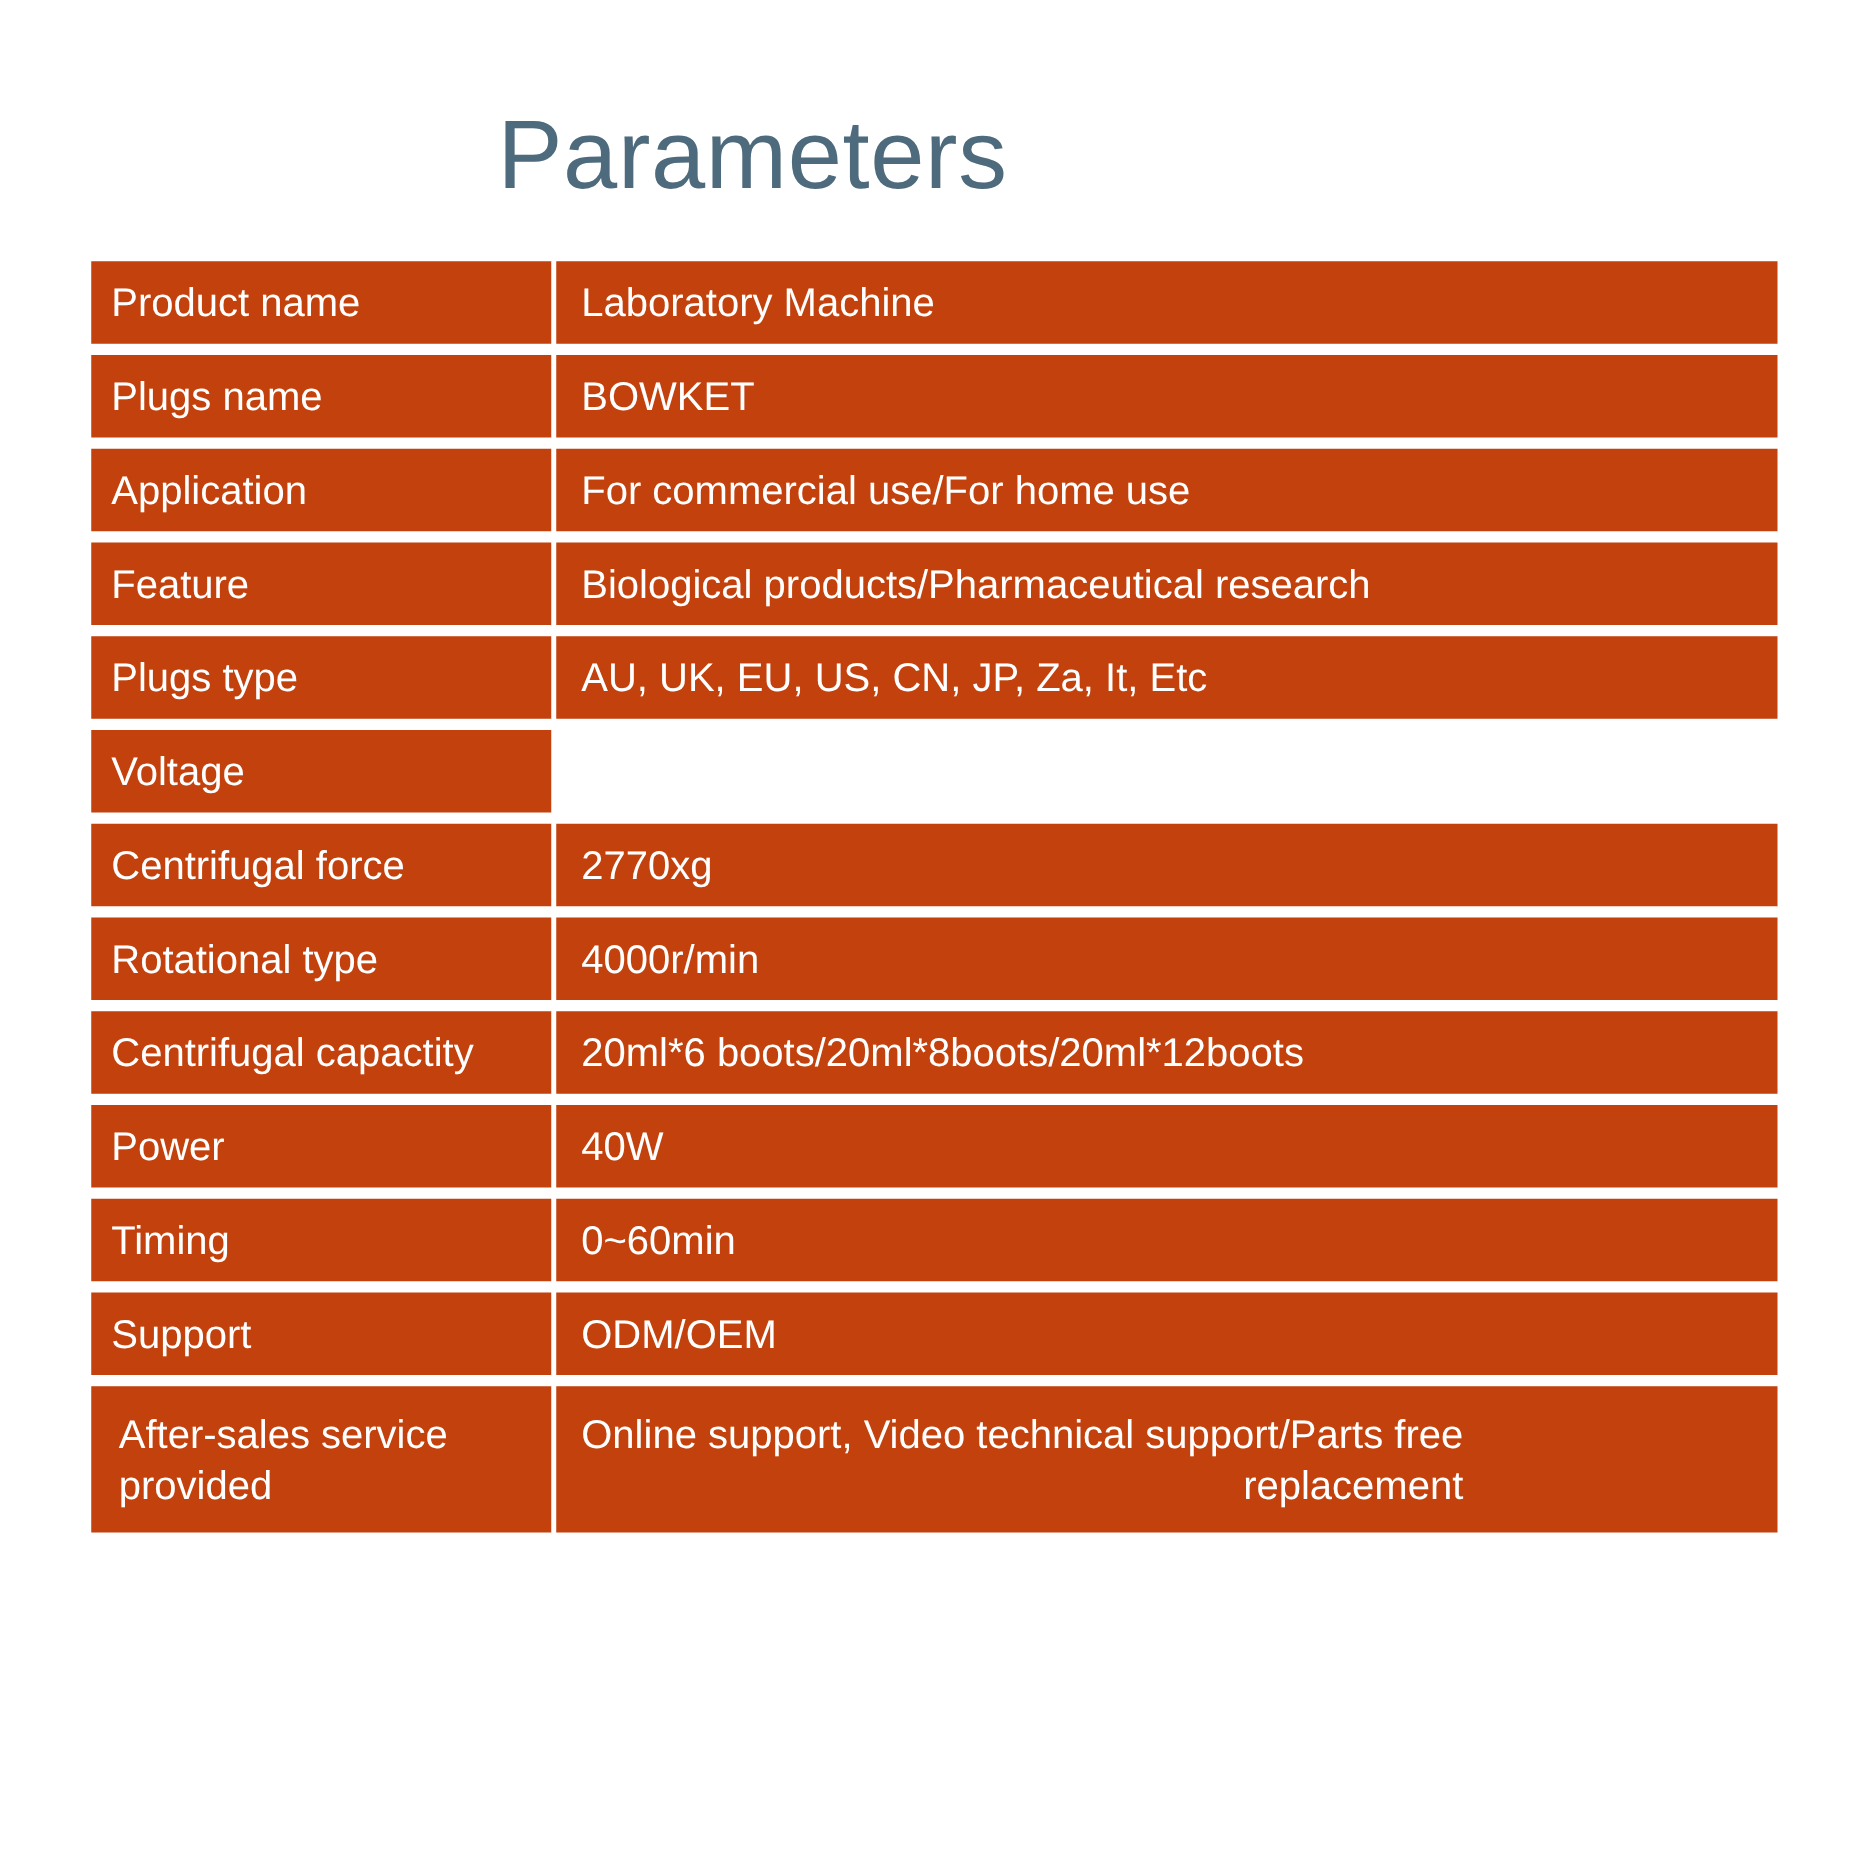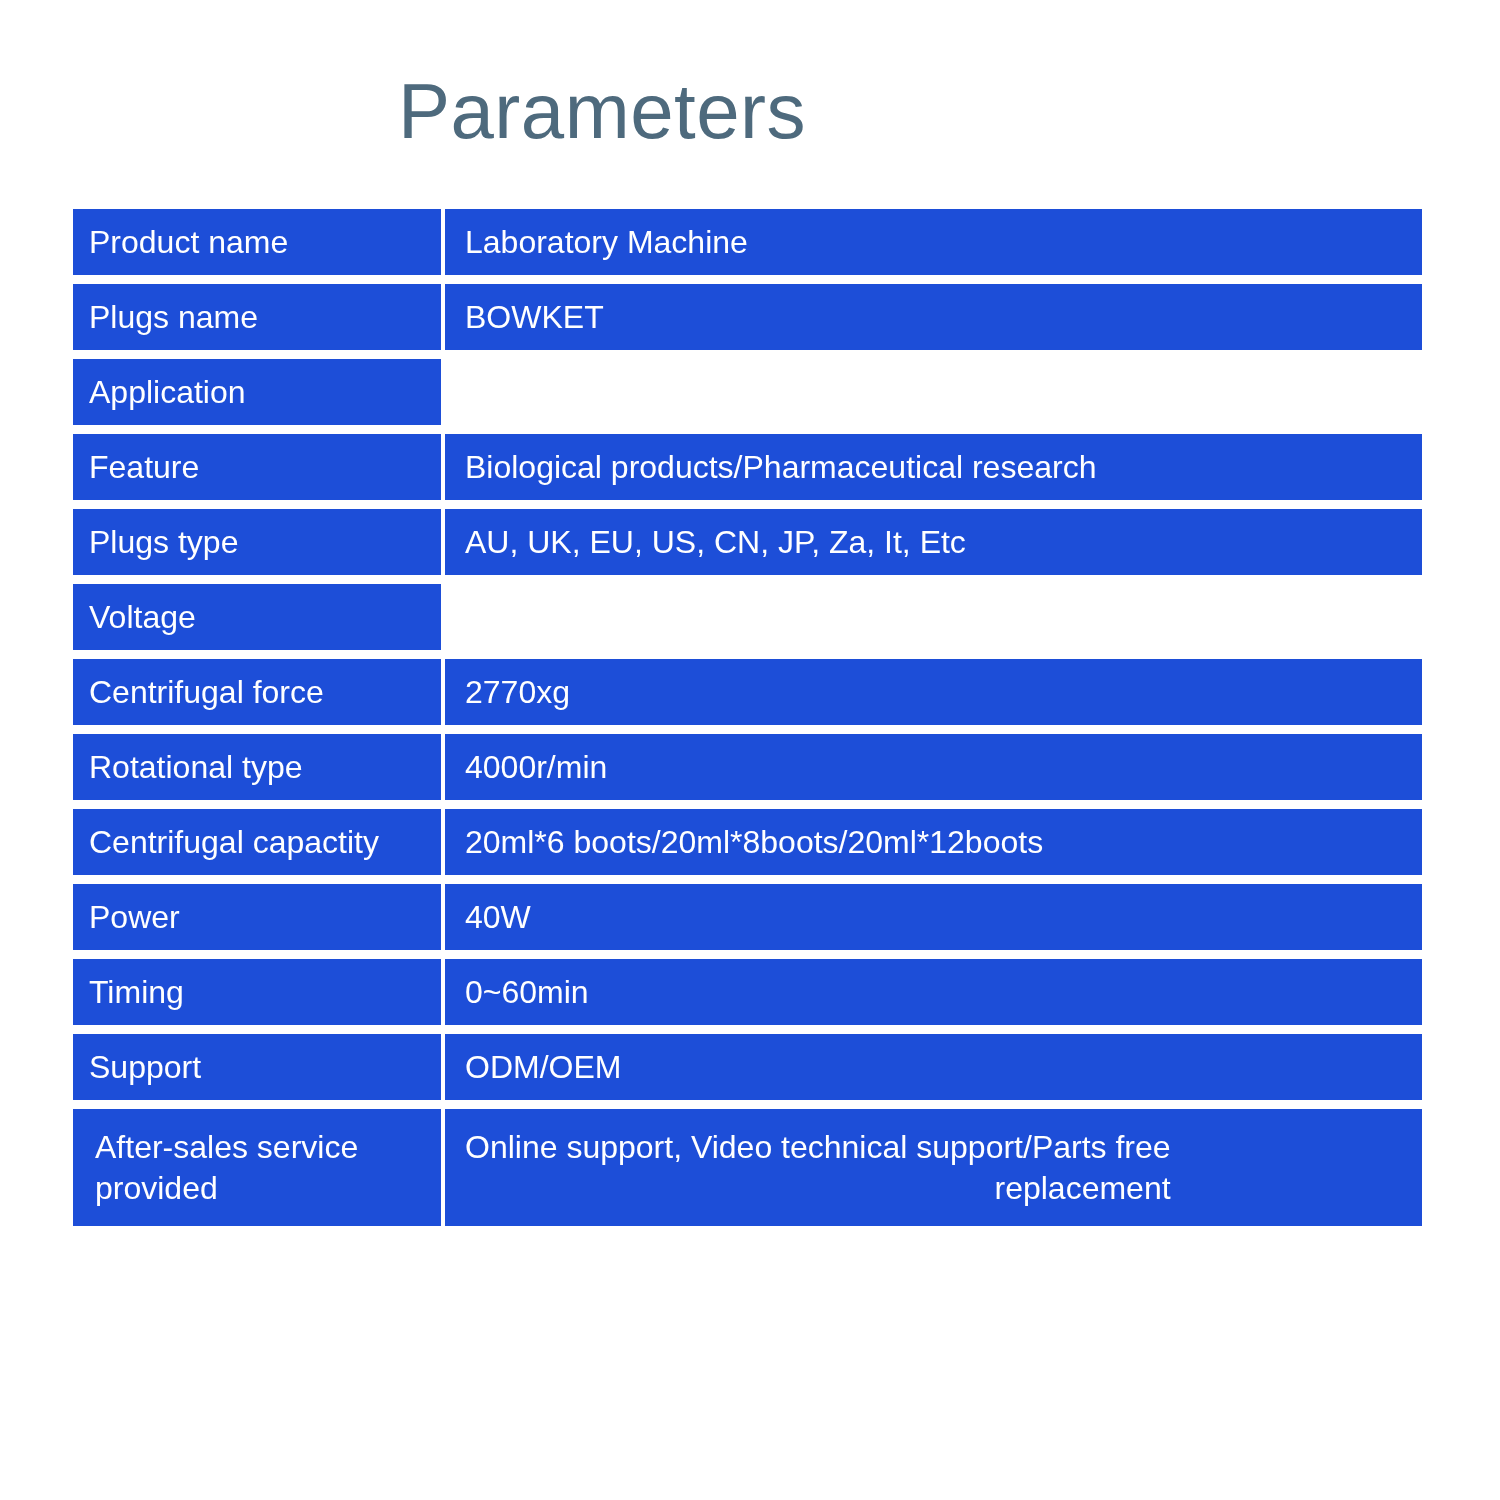--- a/index.html
+++ b/index.html
@@ -18,21 +18,21 @@
   .page {
     position: relative;
     width: 1500px;
     height: 1500px;
     background: #ffffff;
   }
 
   
   .title {
     position: absolute;
-    top: 72px;
+    top: 84px;
     left: 0;
     width: 1204px;
     text-align: center;
     color: #4e6a7d;
     font-size: 78px;
     font-weight: 400;
     letter-spacing: 0.5px;
     line-height: 1;
     white-space: nowrap;
   }
@@ -48,21 +48,21 @@
   .spec-row {
     display: flex;
     align-items: stretch;
     margin-bottom: 9px;
   }
   .spec-row:last-child {
     margin-bottom: 0;
   }
 
   .cell {
-    background: #1d4ed8;
+    background: #c2410c;
     color: #ffffff;
     font-size: 32px;
     font-weight: 400;
     line-height: 1.28;
     display: flex;
     align-items: center;
     box-sizing: border-box;
   }
 
   .cell-label {
@@ -113,20 +113,21 @@
       <div class="cell cell-value">Laboratory Machine</div>
     </div>
 
     <div class="spec-row row-standard">
       <div class="cell cell-label">Plugs name</div>
       <div class="cell cell-value"> BOWKET</div>
     </div>
 
     <div class="spec-row row-standard">
       <div class="cell cell-label">Application</div>
+      <div class="cell cell-value">For commercial use/For home use</div>
     </div>
 
     <div class="spec-row row-standard">
       <div class="cell cell-label">Feature</div>
       <div class="cell cell-value">Biological products/Pharmaceutical research</div>
     </div>
 
     <div class="spec-row row-standard">
       <div class="cell cell-label">Plugs type</div>
       <div class="cell cell-value">AU, UK, EU, US, CN, JP, Za, It, Etc</div>

